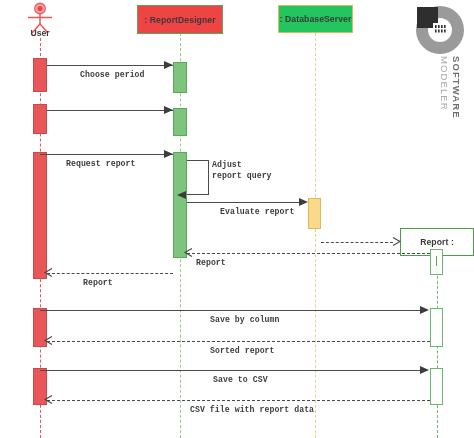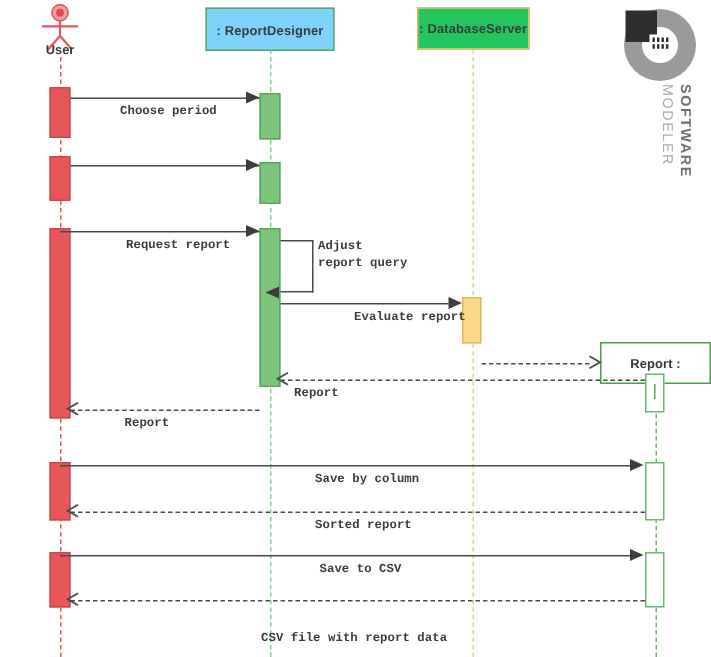--- a/index.html
+++ b/index.html
@@ -143,21 +143,21 @@
       <circle cx="18" cy="6.5" r="5.4" fill="#f4a0a0" stroke="#e8565a" stroke-width="1.1"></circle>
       <circle cx="18" cy="6.5" r="2.6" fill="#e04a4a"></circle>
       <line x1="18" y1="12" x2="18" y2="22" stroke="#e8565a" stroke-width="1.5"></line>
       <line x1="6" y1="15.5" x2="30" y2="15.5" stroke="#e8565a" stroke-width="1.5"></line>
       <line x1="18" y1="22" x2="10" y2="31" stroke="#e8565a" stroke-width="1.5"></line>
       <line x1="18" y1="22" x2="26" y2="31" stroke="#e8565a" stroke-width="1.5"></line>
     </svg>
   </div>
   <div class="actor-label" style="left:20px; top:28px; width:40px;">User</div>
 
-  <div class="head-box" style="left:137px; top:5px; width:86px; height:29px; background:#7dd3fc; border-color:#5aa65a;align-items:center;">
+  <div class="head-box" style="left:137px; top:5px; width:86px; height:29px; background:#ef4444; border-color:#5aa65a;align-items:center;">
     <span>: ReportDesigner</span>
   </div>
 
   <div class="head-box" style="left:278px; top:5px; width:75px; height:28px; background:#22c55e; border-color:#e0b85c;">
     <span>: DatabaseServer</span>
   </div>
 
   <div class="head-box" style="left:400px; top:228px; width:74px; height:28px; background:#ffffff; border-color:#4a9e4a; border-width:1.4px;">
     <span>Report :</span>
   </div>
@@ -180,29 +180,29 @@
 
   <div class="msg-line" style="left:47px; top:65px; width:126px;"></div>
   <div class="arrow-head arrow-right-solid" style="left:164px; top:60.5px;"></div>
   <div class="msg-label" style="left:80px; top:70px;">Choose period</div>
 
   <div class="msg-line" style="left:47px; top:110px; width:126px;"></div>
   <div class="arrow-head arrow-right-solid" style="left:164px; top:105.5px;"></div>
 
   <div class="msg-line" style="left:40px; top:154px; width:133px;"></div>
   <div class="arrow-head arrow-right-solid" style="left:164px; top:149.5px;"></div>
-  <div class="msg-label" style="left:84px; top:159px;">Request report</div>
+  <div class="msg-label" style="left:66px; top:159px;">Request report</div>
 
   <div class="self-msg" style="left:187px; top:160px; width:22px; height:35px;"></div>
   <div class="arrow-head" style="left:177px; top:190.5px; border-top:4.5px solid transparent; border-bottom:4.5px solid transparent; border-right:9px solid #3d3d3d;"></div>
   <div class="msg-label wrap" style="left:212px; top:160px; width:60px;">Adjust report query</div>
 
   <div class="msg-line" style="left:187px; top:202px; width:112px;"></div>
   <div class="arrow-head arrow-right-solid" style="left:299px; top:197.5px;"></div>
-  <div class="msg-label" style="left:228px; top:207px;padding-left:8px;">Evaluate report</div>
+  <div class="msg-label" style="left:212px; top:207px;padding-left:8px;">Evaluate report</div>
 
   <div class="create-line" style="left:321px; top:241.5px; width:72px;"></div>
   <div class="openarrow" style="position:absolute; left:391px; top:236px;">
     <svg width="12" height="12" viewBox="0 0 12 12">
       <polyline points="2,1.5 9,5.5 2,9.5" fill="none" stroke="#4a4a4a" stroke-width="1.2"></polyline>
     </svg>
   </div>
 
   <div style="position:absolute; left:436px; top:256px; width:0; height:10px; border-left:1.4px solid #5aa65a;"></div>
 
@@ -237,21 +237,21 @@
   <div class="msg-line" style="left:40px; top:370px; width:380px;"></div>
   <div class="arrow-head arrow-right-solid" style="left:420px; top:365.5px;"></div>
   <div class="msg-label" style="left:213px; top:375px;">Save to CSV</div>
 
   <div class="msg-line dashed" style="left:47px; top:400px; width:383px;"></div>
   <div class="openarrow" style="position:absolute; left:42px; top:394px;">
     <svg width="12" height="12" viewBox="0 0 12 12">
       <polyline points="10,1.5 3,5.5 10,9.5" fill="none" stroke="#4a4a4a" stroke-width="1.2"></polyline>
     </svg>
   </div>
-  <div class="msg-label" style="left:174px; top:405px;margin-top:16px;">CSV file with report data</div>
+  <div class="msg-label" style="left:190px; top:405px;">CSV file with report data</div>
 
   <div class="watermark" style="left:414px; top:4px;">
     <svg width="52" height="52" viewBox="0 0 52 52">
       <g>
         <path d="M26 2 A24 24 0 0 1 50 26 L38 26 A12 12 0 0 0 26 14 Z" fill="#9a9a9a"></path>
         <path d="M50 26 A24 24 0 0 1 26 50 L26 38 A12 12 0 0 0 38 26 Z" fill="#9a9a9a"></path>
         <path d="M26 50 A24 24 0 0 1 2 26 L14 26 A12 12 0 0 0 26 38 Z" fill="#9a9a9a"></path>
         <path d="M2 26 A24 24 0 0 1 26 2 L26 14 A12 12 0 0 0 14 26 Z" fill="#9a9a9a"></path>
         <rect x="3" y="3" width="21" height="21" fill="#2e2e2e"></rect>
         <rect x="19" y="19" width="16" height="11" fill="#ffffff"></rect>

